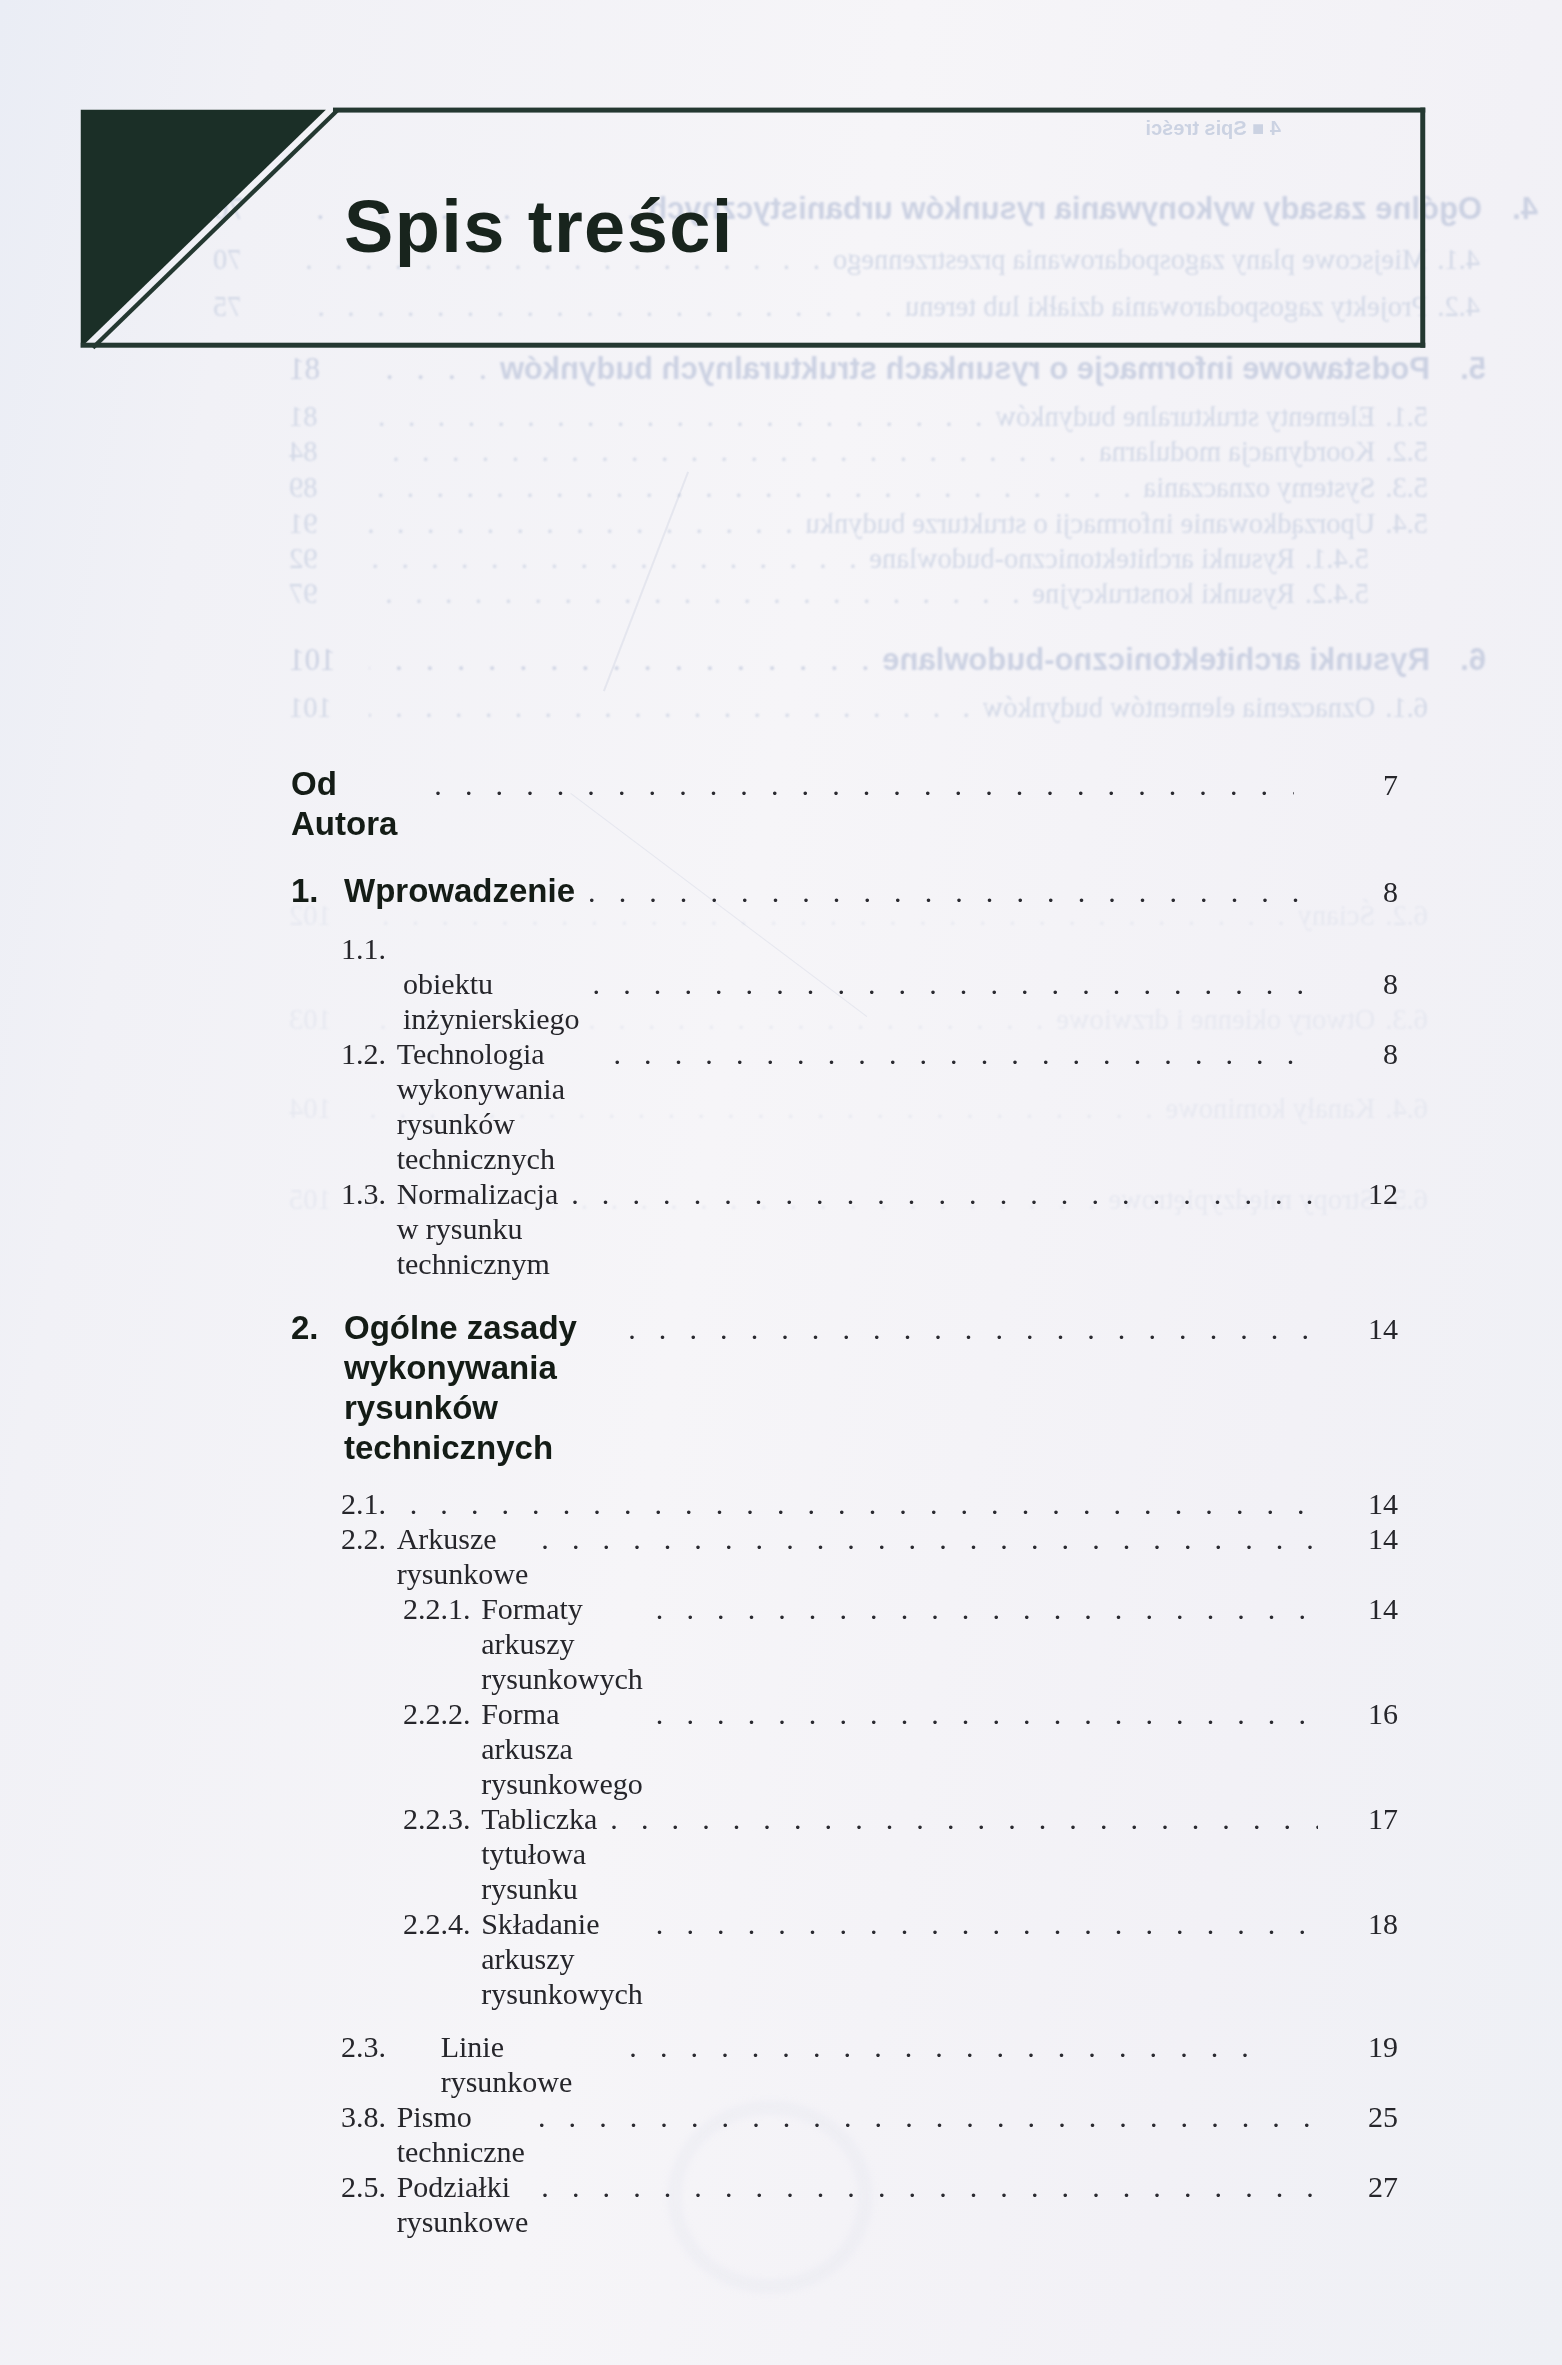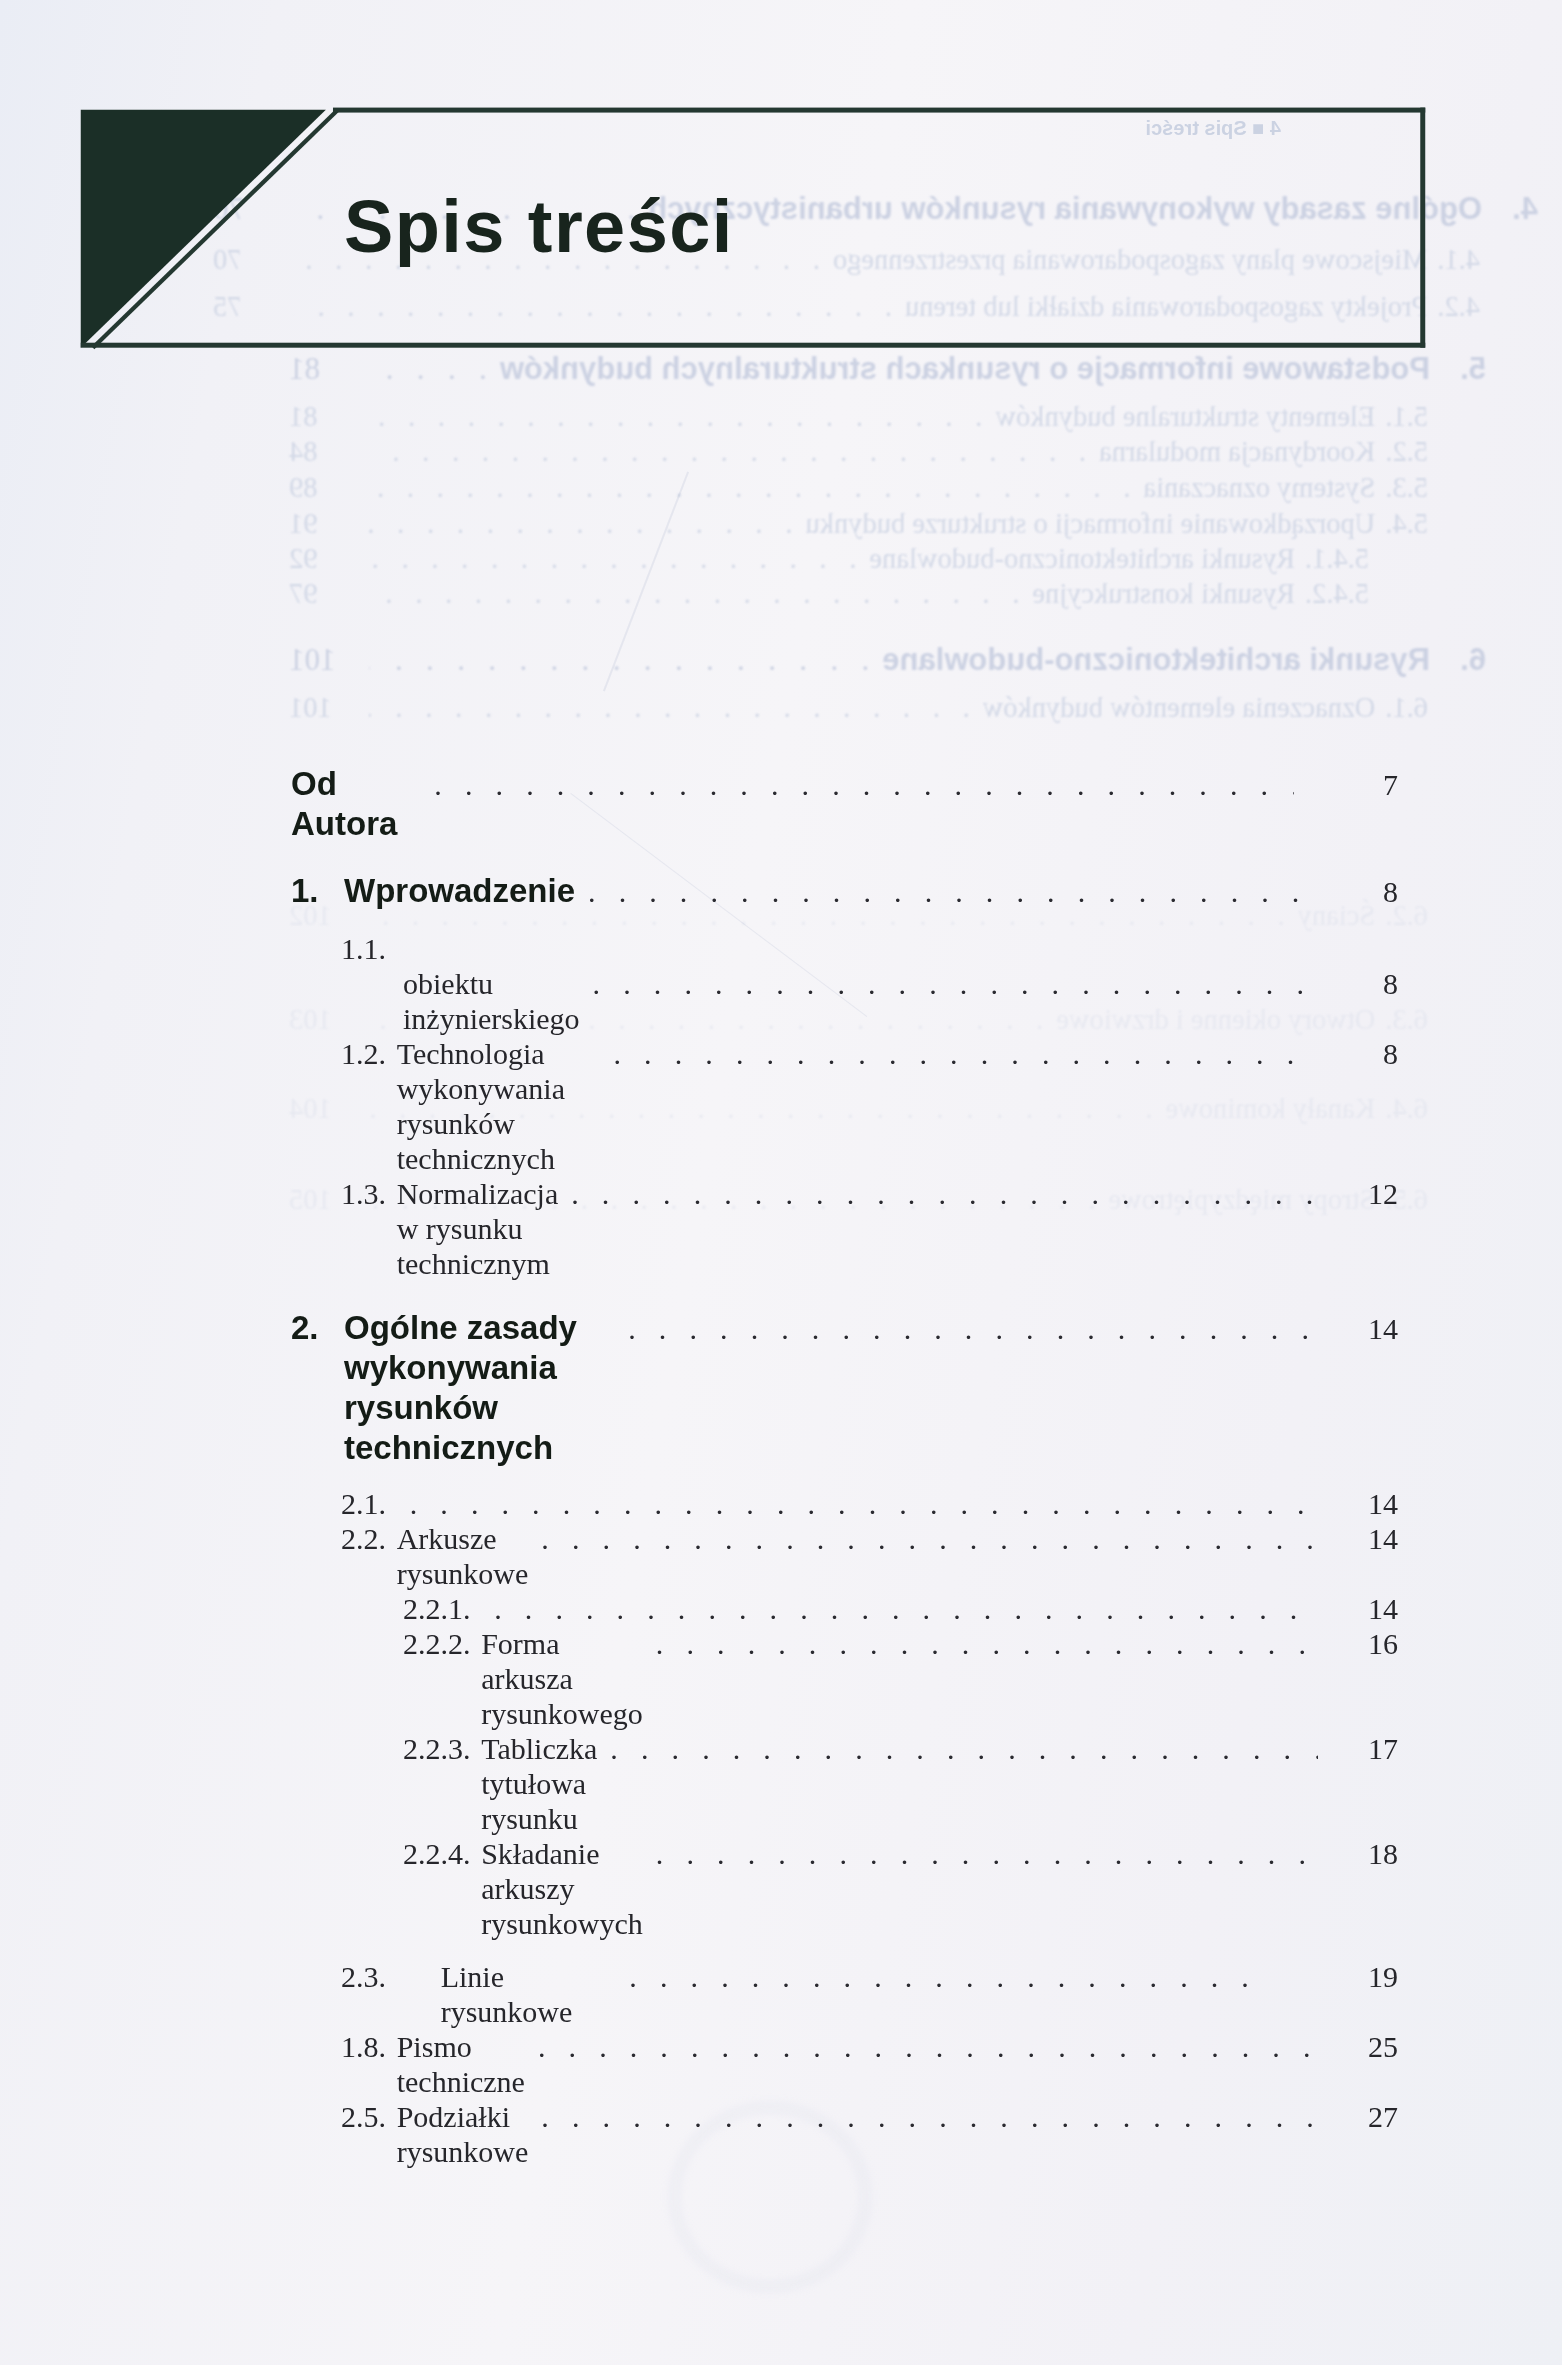--- a/index.html
+++ b/index.html
@@ -239,20 +239,21 @@
         <span class="pg">14</span>
       </div>
       <div class="row lvl1">
         <span class="num">2.2.</span>
         <span class="lbl">Arkusze rysunkowe</span>
         <span class="leader"></span>
         <span class="pg">14</span>
       </div>
       <div class="row lvl2">
         <span class="num">2.2.1.</span>
+        <span class="lbl">Formaty arkuszy rysunkowych</span>
         <span class="leader"></span>
         <span class="pg">14</span>
       </div>
       <div class="row lvl2">
         <span class="num">2.2.2.</span>
         <span class="lbl">Forma arkusza rysunkowego</span>
         <span class="leader"></span>
         <span class="pg">16</span>
       </div>
       <div class="row lvl2">
@@ -267,21 +268,21 @@
         <span class="leader"></span>
         <span class="pg">18</span>
       </div>
       <div class="row lvl1 group">
         <span class="num">2.3.</span>
         <span class="lbl">Linie rysunkowe</span>
         <span class="leader"></span>
         <span class="pg">19</span>
       </div>
       <div class="row lvl1">
-        <span class="num">1.8.</span>
+        <span class="num">3.8.</span>
         <span class="lbl">Pismo techniczne</span>
         <span class="leader"></span>
         <span class="pg">25</span>
       </div>
       <div class="row lvl1">
         <span class="num">2.5.</span>
         <span class="lbl">Podziałki rysunkowe</span>
         <span class="leader"></span>
         <span class="pg">27</span>
       </div>

